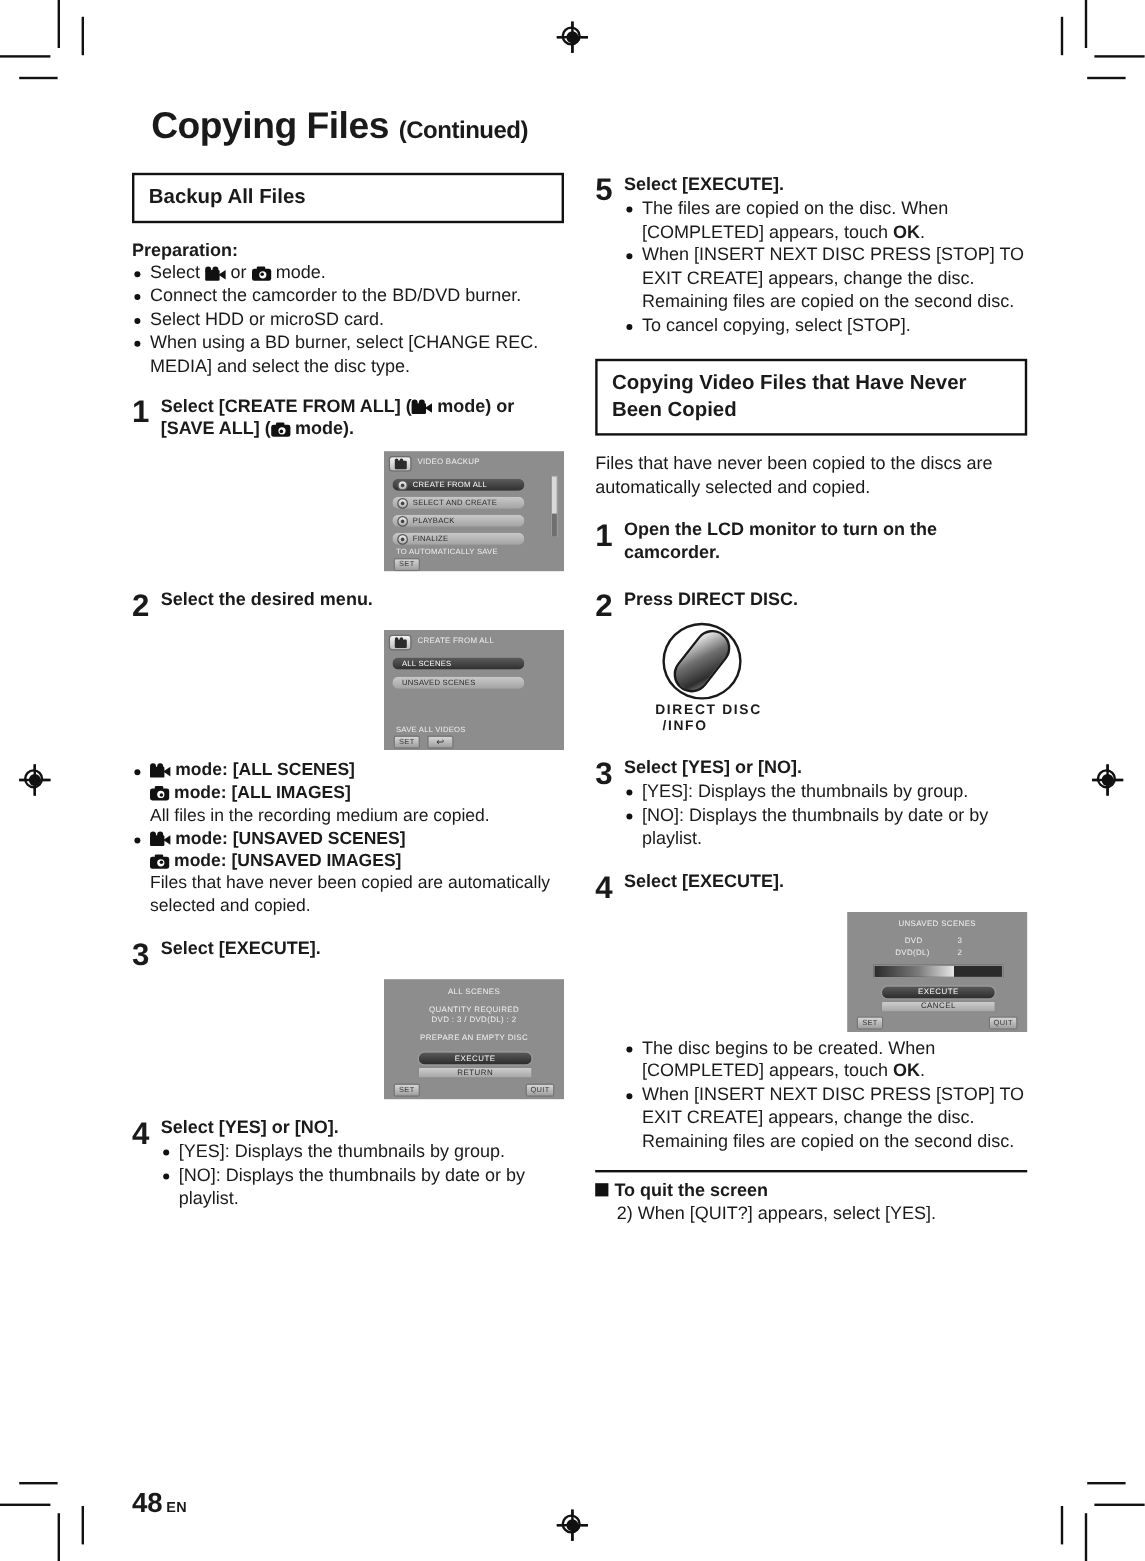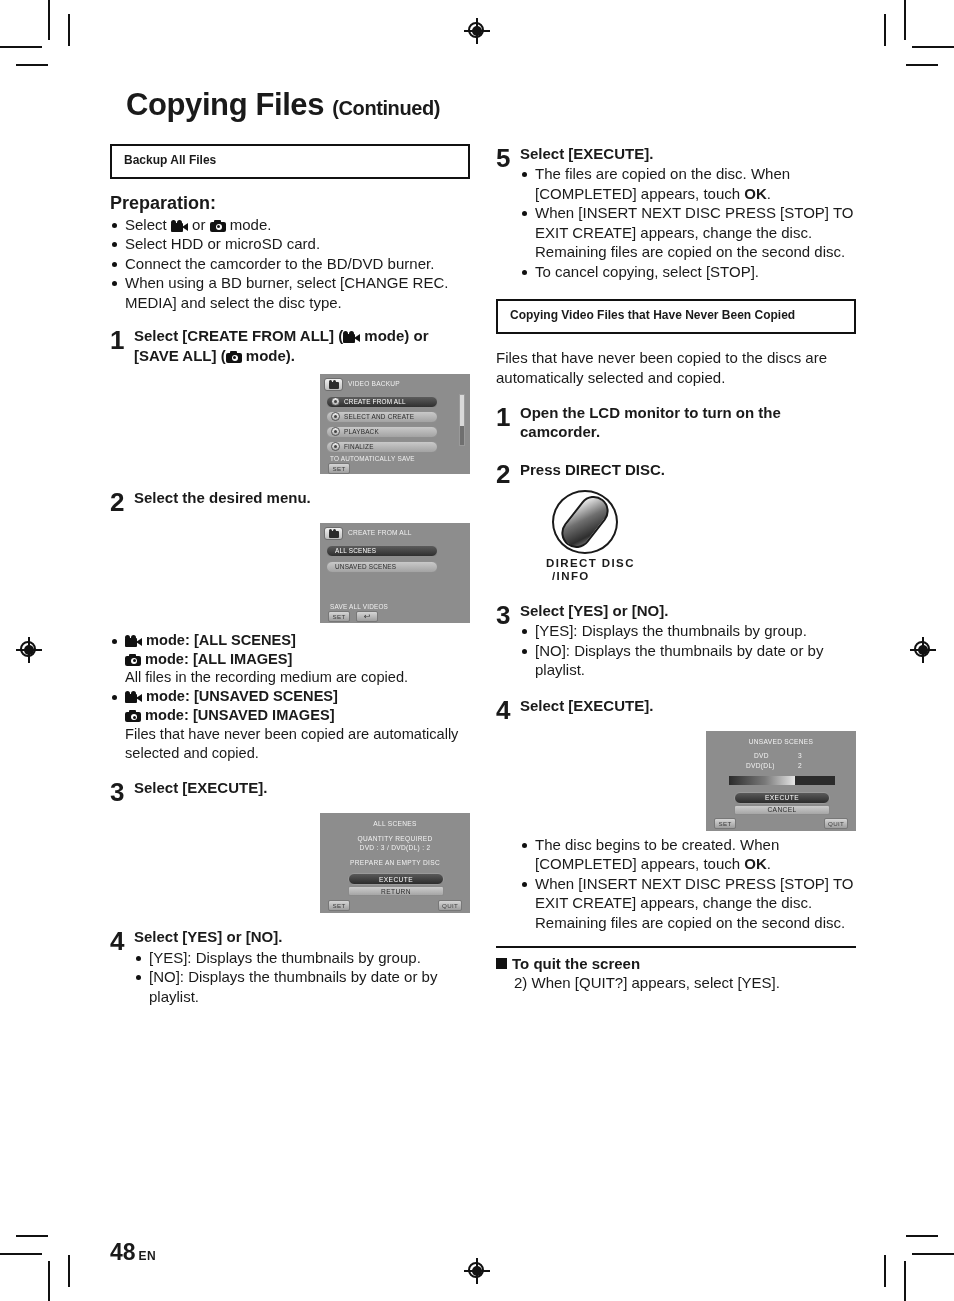--- a/index.html
+++ b/index.html
@@ -70,29 +70,29 @@
   }
   .col {
     width: 360px;
   }
 
   
   .sec-box {
     border: 2px solid #111;
     padding: 7px 12px 8px 12px;
     font-weight: bold;
-    font-size: 12px;
+    font-size: 17px;
     line-height: 1.32;
     margin-bottom: 14px;
     box-sizing: border-box;
   }
 
   .prep-title {
     font-weight: bold;
-    font-size: 18px;
+    font-size: 15px;
     margin-bottom: 1px;
   }
 
   
   ul.bul {
     list-style: none;
     margin: 0;
     padding: 0;
   }
   ul.bul > li {
@@ -468,22 +468,22 @@
 
       <div class="prep-title">Preparation:</div>
       <ul class="bul">
         <li>
           <span>Select</span>
           <span class="ico ico-video"><i class="r1"></i><i class="r2"></i><i class="bdy"></i><i class="lens"></i></span>
           <span>or</span>
           <span class="ico ico-photo"><i class="hump"></i><i class="body2"></i><i class="eye"></i><i class="eye2"></i></span>
           <span>mode.</span>
         </li>
+        <li>Connect the camcorder to the BD/DVD burner.</li>
         <li>Select HDD or microSD card.</li>
-        <li>Connect the camcorder to the BD/DVD burner.</li>
         <li>When using a BD burner, select [CHANGE REC. MEDIA] and select the disc type.</li>
       </ul>
 
       <div class="step">
         <div class="step-num">1</div>
         <div class="step-body">
           <div class="step-head">
             <span>Select [CREATE FROM ALL] (</span><span class="ico ico-video"><i class="r1"></i><i class="r2"></i><i class="bdy"></i><i class="lens"></i></span>
             <span>mode) or [SAVE ALL] (</span><span class="ico ico-photo"><i class="hump"></i><i class="body2"></i><i class="eye"></i><i class="eye2"></i></span>
             <span>mode).</span>

